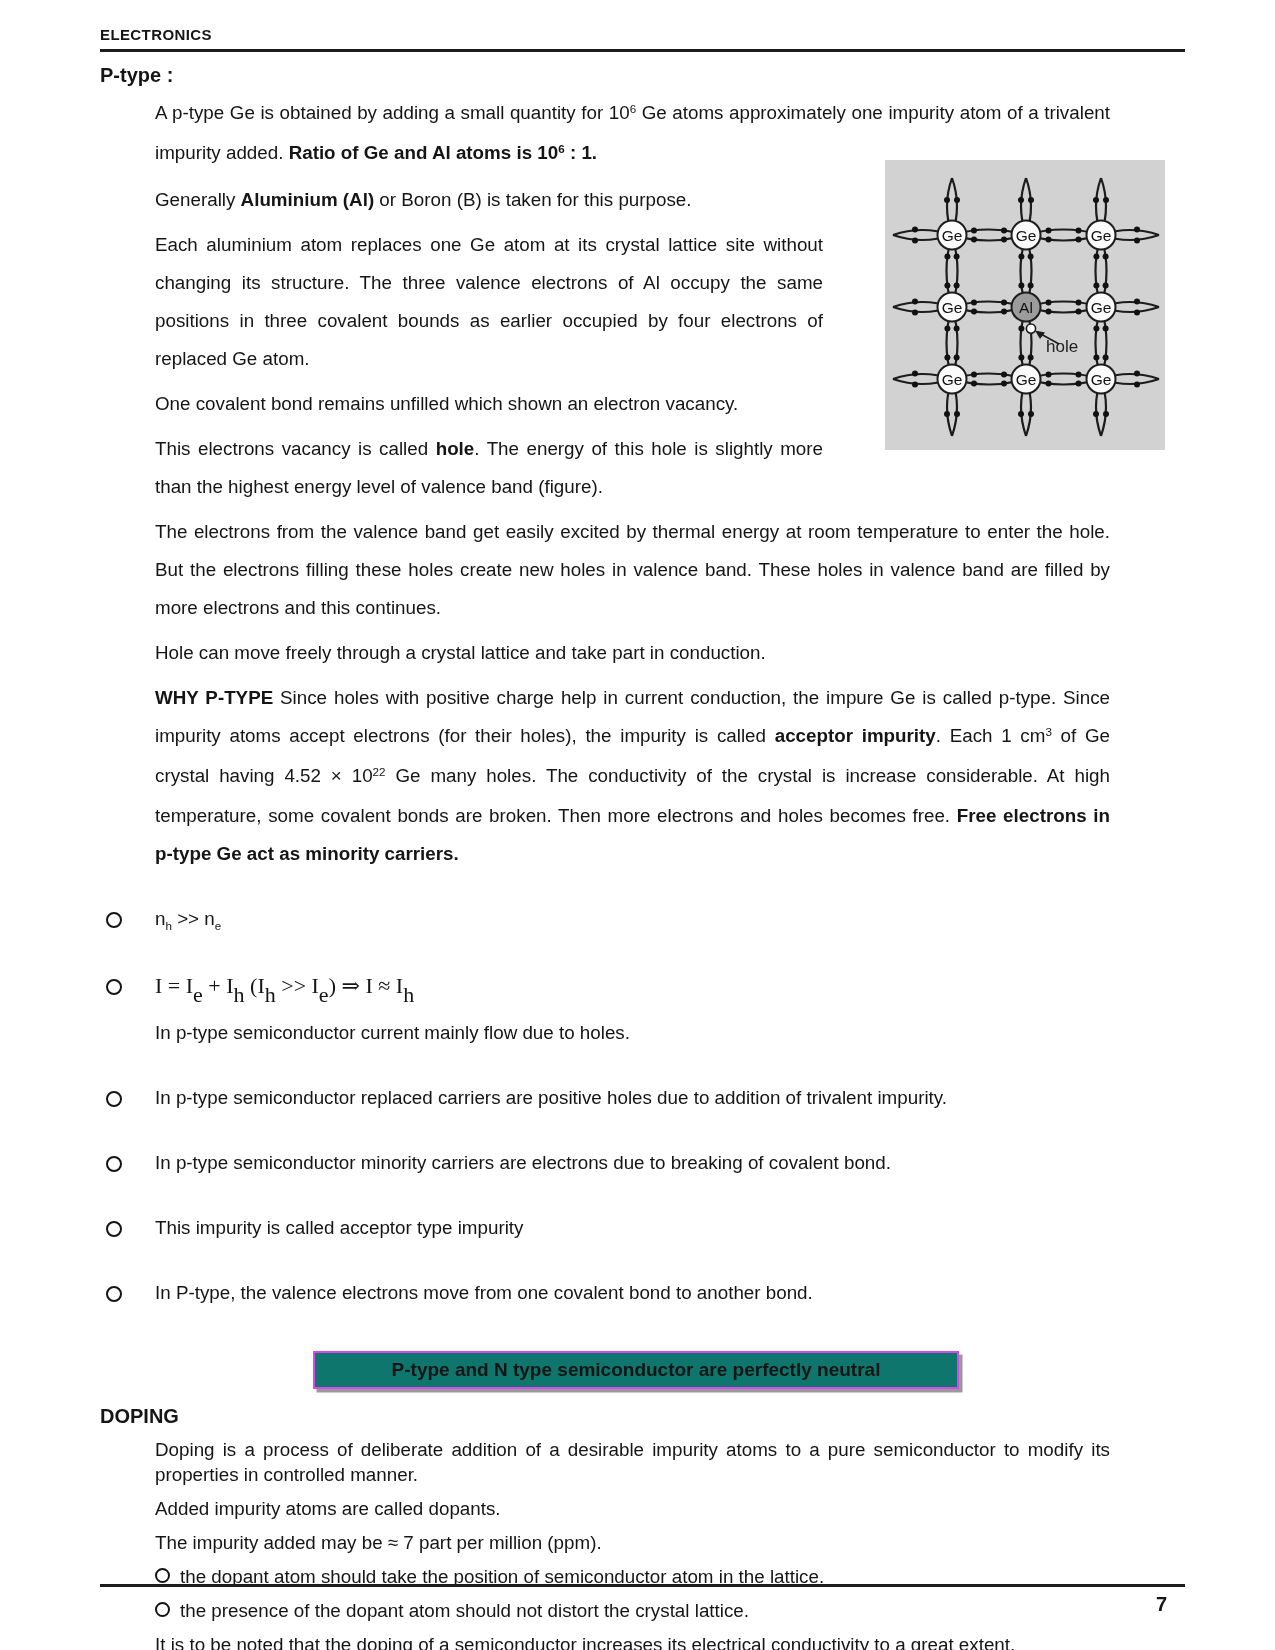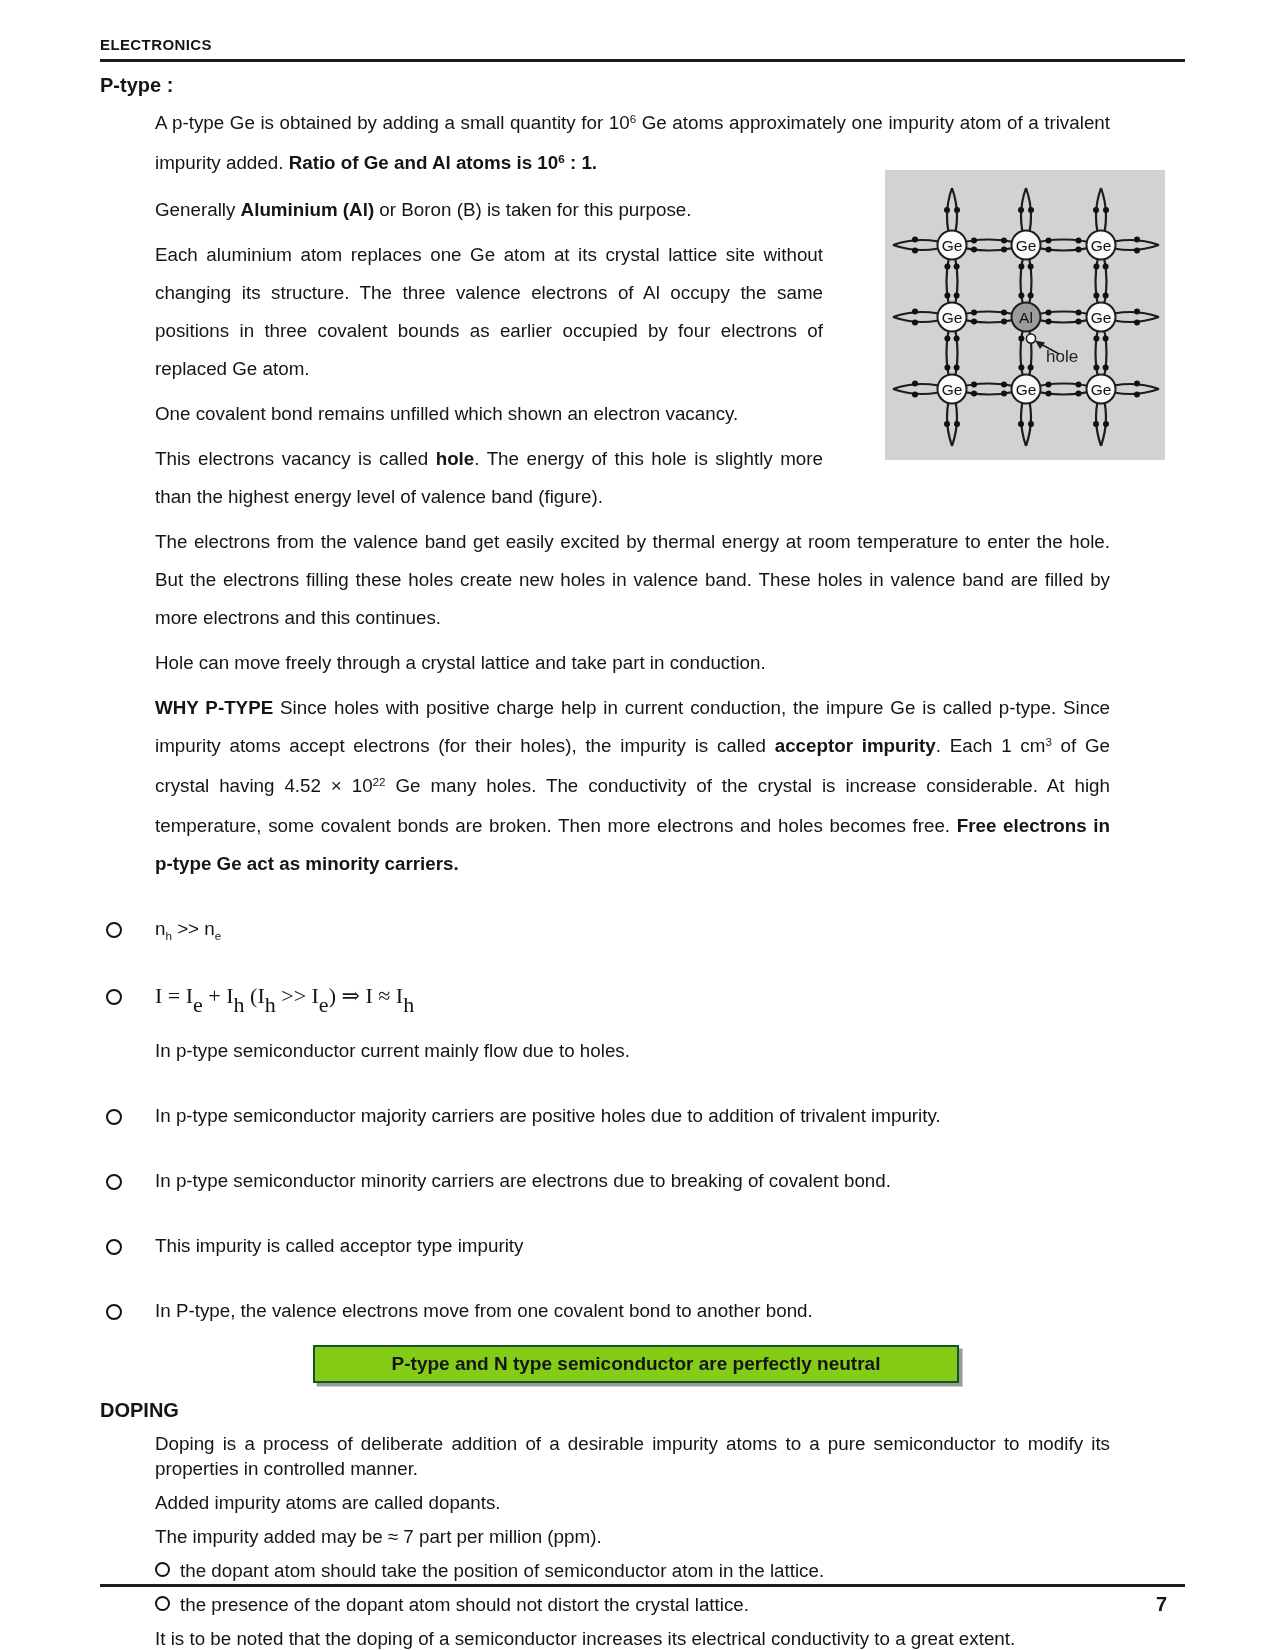--- a/index.html
+++ b/index.html
@@ -1,37 +1,37 @@
 <!DOCTYPE html>
 <html><head>
 <meta charset="utf-8">
 <style>
   html,body{margin:0;padding:0;background:#ffffff;}
   .page{position:relative;width:1275px;height:1650px;background:#ffffff;overflow:hidden;
         font-family:"Liberation Sans","DejaVu Sans",sans-serif;color:#151515;}
-  .header{padding:36px 90px 0 100px;}
+  .header{padding:26px 90px 0 100px;}
   .header-title{font-size:15px;font-weight:bold;letter-spacing:.4px;}
   .header-rule{border-bottom:3.5px solid #1c1c1c;margin-top:6px;}
   .content{margin:0 165px 0 100px;}
   .h-main{font-size:20px;font-weight:bold;margin:12px 0 0;}
   .h-doping{font-size:20px;font-weight:bold;margin:16px 0 0;}
   .para{font-size:18.8px;line-height:38px;margin:7px 0 0;padding-left:55px;}
   .just{text-align:justify;}
   .fig{float:right;width:280px;margin:-14px -55px 12px 62px;text-align:center;}
   .fig svg{display:block;}
   .b{font-weight:bold;}
   .sup{font-size:62%;position:relative;top:-0.55em;}
   .sub{font-size:62%;position:relative;top:0.42em;}
   .serif{font-family:"Liberation Serif","DejaVu Serif",serif;font-size:22px;}
   .brow{display:flex;align-items:flex-start;margin-top:27px;}
   .bmark{flex:0 0 55px;box-sizing:border-box;padding:12px 0 0 6px;}
   .bcirc{display:block;width:12px;height:12px;border:2.6px solid #141414;border-radius:50%;}
   .btext{flex:1;font-size:18.8px;line-height:38px;}
-  .note-box{margin:15px 0 0 213px;width:642px;height:34px;background:#84cc16;
-            border:2px solid #14532d;box-shadow:3.5px 3.5px 0 #9a9a9a;
+  .note-box{margin:39px 0 0 213px;width:642px;height:34px;background:#0f766e;
+            border:2px solid #d946ef;box-shadow:3.5px 3.5px 0 #9a9a9a;
             display:flex;align-items:center;justify-content:center;font-size:19px;}
   .dpara{font-size:18.8px;line-height:25px;margin:9px 0 0;padding-left:55px;}
   .dcirc{display:inline-block;width:11px;height:11px;border:2.4px solid #141414;border-radius:50%;
          margin-right:10px;}
   .footer{position:absolute;left:100px;right:90px;top:1584px;border-top:3.5px solid #1c1c1c;
           text-align:right;padding:6px 18px 0 0;font-size:20px;font-weight:bold;}
 </style>
 </head>
 <body>
 
@@ -218,27 +218,27 @@
       <div class="btext"><span>n</span><span class="sub">h</span><span> &gt;&gt; n</span><span class="sub">e</span></div>
     </div>
 
     <div class="brow">
       <span class="bmark">
           <span class="bcirc"></span>
         </span>
       <div class="btext"><span class="serif">I = I</span><span class="sub serif">e</span><span class="serif"> + I</span><span class="sub serif">h</span><span class="serif"> (I</span><span class="sub serif">h</span><span class="serif"> &gt;&gt; I</span><span class="sub serif">e</span><span class="serif">)  ⇒     I ≈ I</span><span class="sub serif">h</span></div>
     </div>
 
-    <p class="para" style="margin-top:16px;"><span>In p-type semiconductor current mainly flow due to holes.</span></p>
-
-    <div class="brow">
-      <span class="bmark">
-          <span class="bcirc"></span>
-        </span>
-      <div class="btext"><span>In p-type semiconductor majority carriers are positive holes due to addition of trivalent impurity.</span></div>
+    <p class="para" style="margin-top:8px;"><span>In p-type semiconductor current mainly flow due to holes.</span></p>
+
+    <div class="brow">
+      <span class="bmark">
+          <span class="bcirc"></span>
+        </span>
+      <div class="btext"><span>In p-type semiconductor replaced carriers are positive holes due to addition of trivalent impurity.</span></div>
     </div>
 
     <div class="brow">
       <span class="bmark">
           <span class="bcirc"></span>
         </span>
       <div class="btext"><span>In p-type semiconductor minority carriers are electrons due to breaking of covalent bond.</span></div>
     </div>
 
     <div class="brow">

